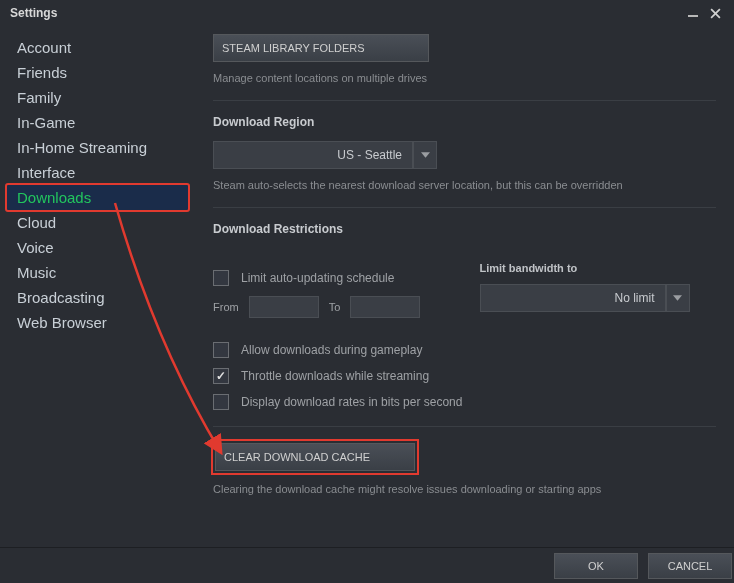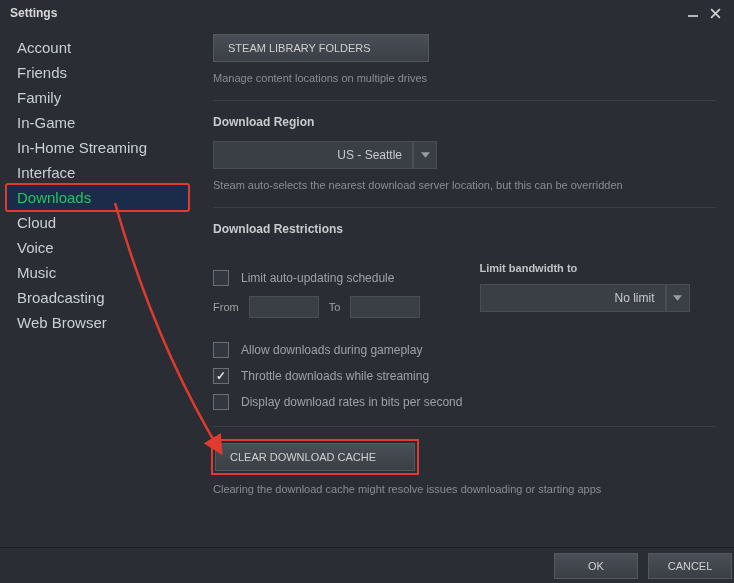--- a/index.html
+++ b/index.html
@@ -59,21 +59,21 @@
   .section-title {
     color: #c8cbcf;
     font-size: 12px;
     font-weight: bold;
     margin-bottom: 12px;
   }
   .button {
     background: linear-gradient(to bottom, #4a4f57, #3a3f46);
     border: 1px solid #55585c;
     color: #d0d0d0;
-    padding: 7px 14px;
+    padding: 7px 8px;
     font-size: 11px;
     cursor: pointer;
     display: inline-block;
   }
   .button.wide { min-width: 216px; text-align: left; }
   .help-text {
     color: #8a8d91;
     font-size: 11px;
     margin-top: 10px;
   }

